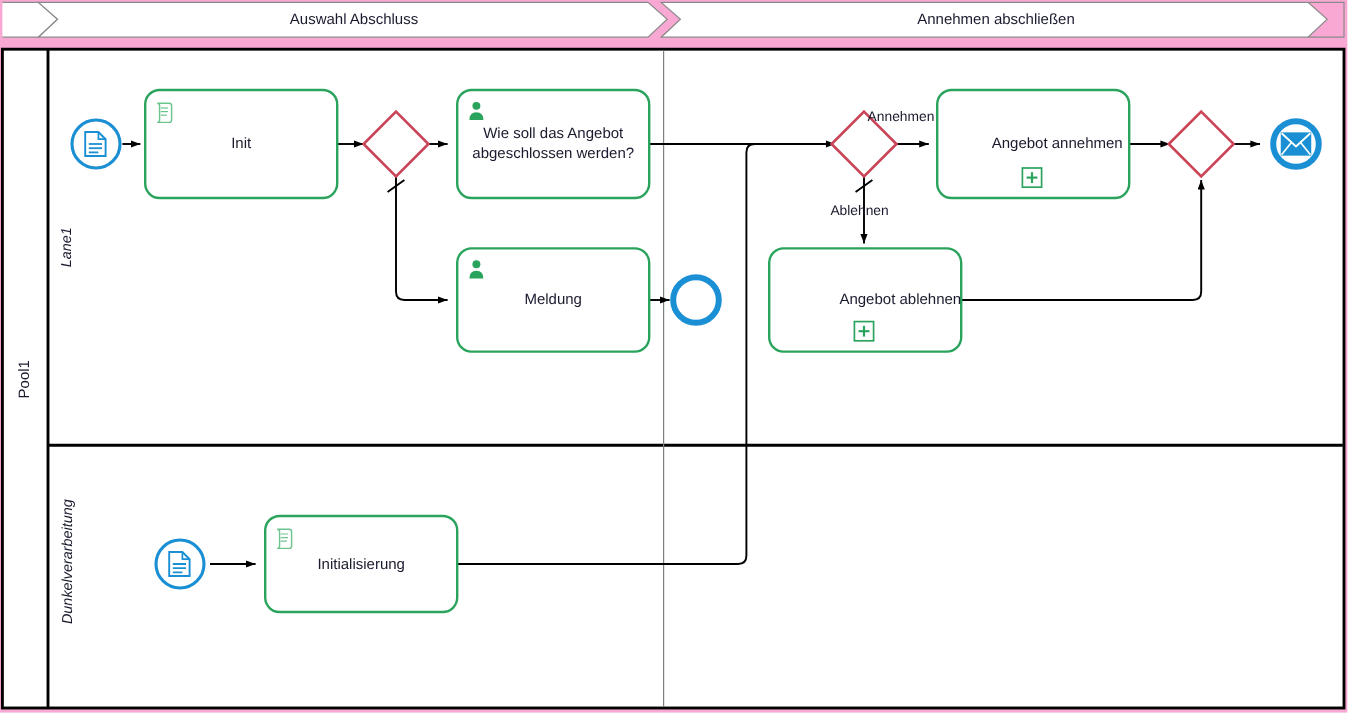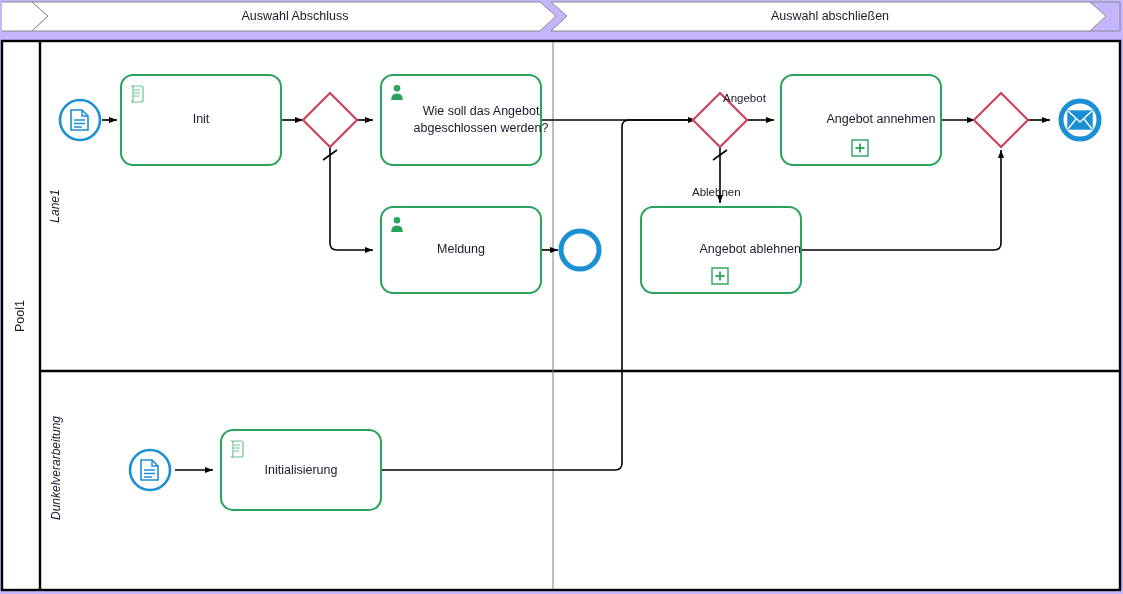--- a/index.html
+++ b/index.html
@@ -7,21 +7,21 @@
     padding: 0;
     background: #ffffff;
   }
   body {
     font-family: "Liberation Sans", sans-serif;
   }
   #canvas {
     position: relative;
     width: 1123px;
     height: 594px;
-    background: #c4b5fd;
+    background: #f9a8d4;
     overflow: hidden;
   }
   #diagram-svg {
     position: absolute;
     left: 0;
     top: 0;
   }
   .phase-label {
     position: absolute;
     font-size: 12.5px;
@@ -196,31 +196,31 @@
       <circle cx="1080" cy="120" r="19" fill="#ffffff" stroke="#1b8fd4" stroke-width="5"></circle>
       <g>
         <rect x="1068" y="111" width="24" height="18" fill="#1b8fd4" stroke="#1b8fd4" stroke-width="1.4"></rect>
         <path d="M1068,111 L1080,122 L1092,111" fill="none" stroke="#ffffff" stroke-width="1.6"></path>
         <path d="M1068,129 L1076,119 M1092,129 L1084,119" fill="none" stroke="#ffffff" stroke-width="1.4"></path>
       </g>
     </g>
   </svg>
 
   <div class="phase-label" style="left:40px; top:9px; width:510px;">Auswahl Abschluss</div>
-  <div class="phase-label" style="left:560px; top:9px; width:540px;">Auswahl abschließen</div>
+  <div class="phase-label" style="left:560px; top:9px; width:540px;">Annehmen abschließen</div>
 
   <div class="pool-label" style="left:-5px; top:309px; width:50px; text-align:center; transform:rotate(-90deg);">Pool1</div>
 
   <div class="lane-label" style="left:24px; top:199px; width:62px; text-align:center; transform:rotate(-90deg);">Lane1</div>
   <div class="lane-label" style="left:-6px; top:461px; width:124px; text-align:center; transform:rotate(-90deg);">Dunkelverarbeitung</div>
 
   <div class="task-label" style="left:121px; top:111px; width:160px;">Init</div>
-  <div class="task-label" style="left:381px; top:103px; width:160px;margin-left:20px;">Wie soll das Angebot
+  <div class="task-label" style="left:381px; top:103px; width:160px;">Wie soll das Angebot
 abgeschlossen werden?</div>
   <div class="task-label" style="left:381px; top:241px; width:160px;">Meldung</div>
   <div class="task-label" style="left:781px; top:111px; width:160px;padding-left:20px;">Angebot annehmen</div>
   <div class="task-label" style="left:641px; top:241px; width:160px;text-align:right;">Angebot ablehnen</div>
   <div class="task-label" style="left:221px; top:462px; width:160px;">Initialisierung</div>
 
-  <div class="flow-label" style="left:723px; top:92px;">Angebot</div>
-  <div class="flow-label" style="left:692px; top:186px;">Ablehnen</div>
+  <div class="flow-label" style="left:723px; top:92px;">Annehmen</div>
+  <div class="flow-label" style="left:692px; top:170px;">Ablehnen</div>
 
 </div>
 
 </body></html>

